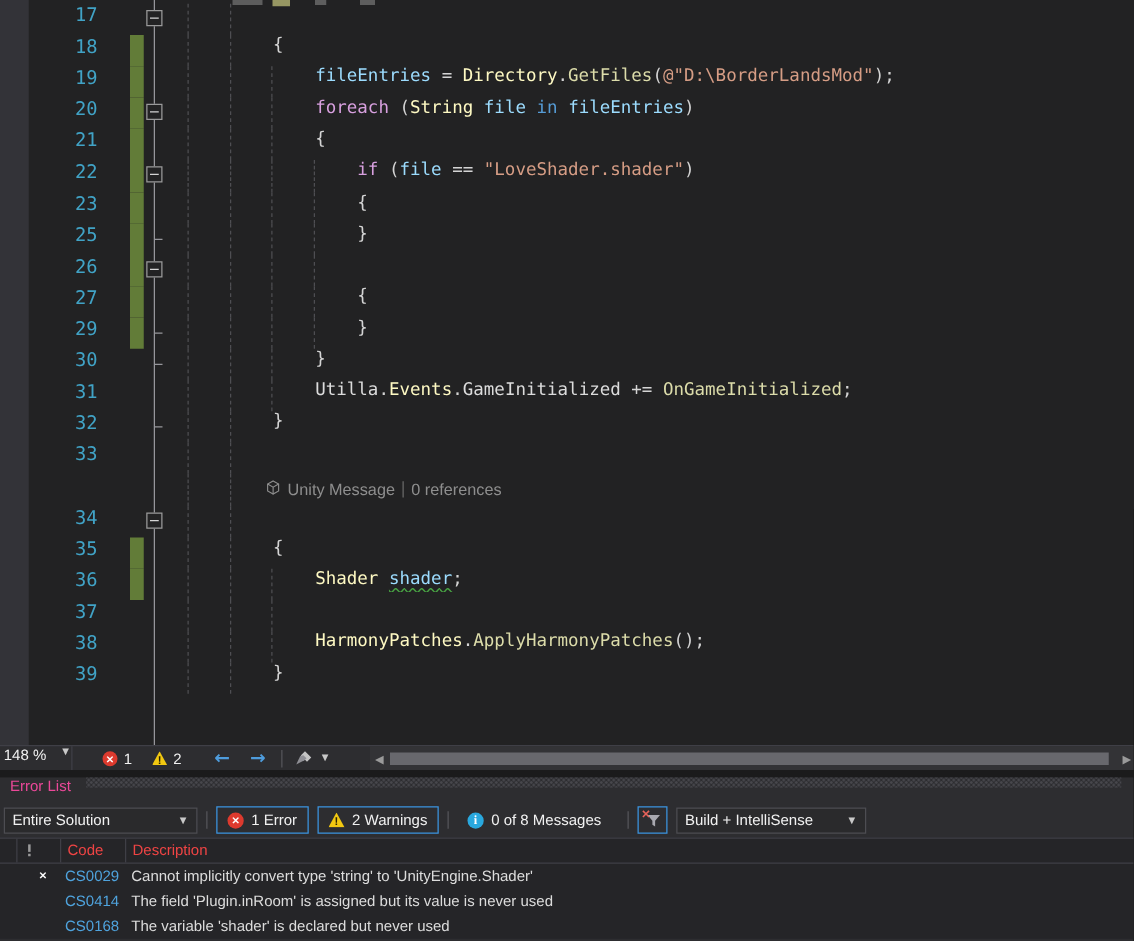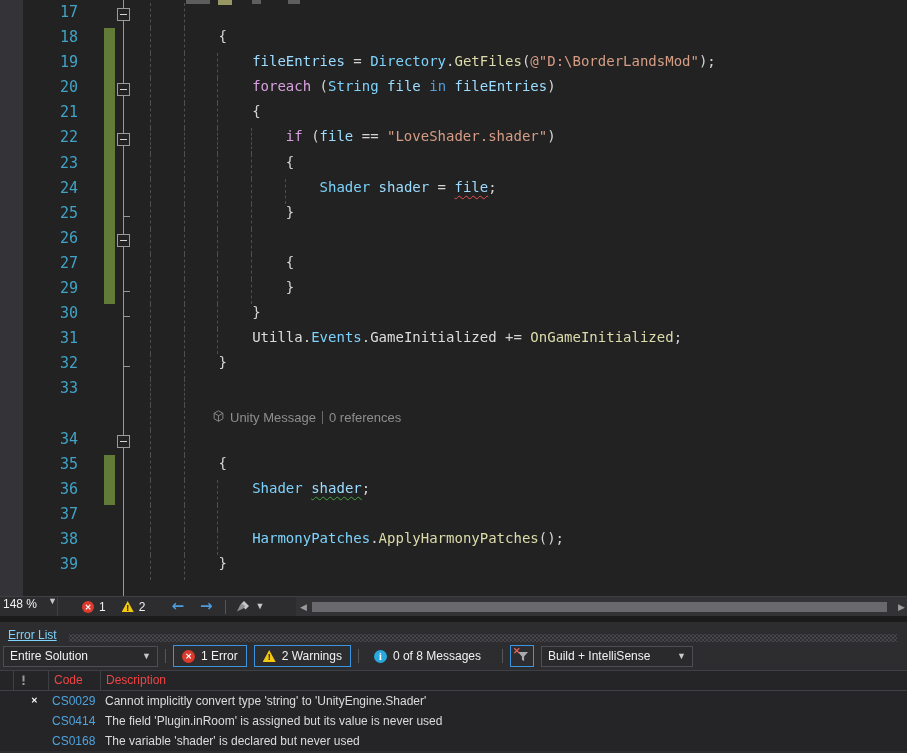--- a/index.html
+++ b/index.html
@@ -15,21 +15,21 @@
   .ln{position:absolute;left:23px;top:0;width:55px;height:25.1px;line-height:25.1px;text-align:right;
       color:#41A3C6;font:15px "DejaVu Sans Mono",monospace;}
   .chg{position:absolute;left:104px;top:0;width:11px;height:25.1px;background:#627C38;}
   .fbox{position:absolute;left:117px;top:5px;width:13px;height:13px;border:1px solid #9a9a9a;
         background:#232324;box-sizing:border-box;display:flex;align-items:center;justify-content:center;}
   .fbox i{display:block;width:7px;height:1px;background:#d4d4d4;}
   .ftick{position:absolute;left:124px;top:12px;width:6px;height:1px;background:#96969B;}
   .guide{position:absolute;top:0;width:0;height:25.1px;border-left:1px dashed #4e4e52;}
   .code{position:absolute;left:151px;top:0;height:25.1px;line-height:25.1px;white-space:pre;
         font:14px "DejaVu Sans Mono",monospace;}
-  .tk-k{color:#569CD6}.tk-c{color:#D8A0DF}.tk-t{color:#7dd3fc}.tk-m{color:#DCDCAA}
+  .tk-k{color:#569CD6}.tk-c{color:#D8A0DF}.tk-t{color:#fef9c3}.tk-m{color:#DCDCAA}
   .tk-v{color:#9CDCFE}.tk-s{color:#D69D85}.tk-p{color:#D4D4D4}.tk-w{color:#DCDCDC}
   .sq-red{text-decoration:underline wavy #E5544B 1px;text-underline-offset:3px;}
   .sq-grn{text-decoration:underline wavy #47A342 1px;text-underline-offset:3px;}
   .dots{position:relative;display:inline-block;}
   .dots::after{content:'';position:absolute;left:1px;top:19px;width:15px;height:3px;
      background-image:radial-gradient(circle,#ABABAB 1.1px,transparent 1.3px);
      background-size:5px 3px;background-repeat:repeat-x;}
   .lens{position:absolute;left:213px;top:0;height:25.1px;display:flex;align-items:center;gap:6px;
         color:#8E8E8E;font-size:13px;}
   .lens .vb{width:1px;height:13px;background:#6a6a6a;}
@@ -55,21 +55,21 @@
      font:bold 10px/13px "Liberation Serif",serif;color:#fff;}
   .nav-arrow{color:#4E9CDC;font:bold 15px "DejaVu Sans",sans-serif;line-height:1;}
   .vsep{width:1px;height:14px;background:#55555A;}
   .hscroll{position:absolute;left:296px;top:0;height:19px;right:0;background:#333336;}
   .hs-arr{position:absolute;top:5px;font-size:9px;color:#9a9a9a;line-height:10px;}
   .hs-thumb{position:absolute;left:16px;top:5px;width:575px;height:10px;background:#68686D;}
 
   
   .seam{position:absolute;left:0;top:616px;width:907px;height:6px;background:#1B1B1C;}
   .panel{position:absolute;left:0;top:622px;width:907px;height:131px;background:#2D2D30;}
-  .panel-title{display:flex;align-items:flex-end;height:20px;padding-left:8px;color:#7dd3fc;font-size:12px;text-decoration:underline;}
+  .panel-title{display:flex;align-items:flex-start;height:20px;padding-left:8px;color:#ec4899;font-size:12px;}
   .drag-dots{flex:1;height:8px;margin:0 10px 0 12px;
      background-image:radial-gradient(circle,#47474C 1px,transparent 1.2px),
                       radial-gradient(circle,#47474C 1px,transparent 1.2px);
      background-size:4px 4px,4px 4px;background-position:0 0,2px 2px;}
   .toolbar{display:flex;align-items:center;height:28px;padding-left:3px;gap:7px;}
   .combo{display:flex;align-items:center;height:21px;background:#2A2A2C;border:1px solid #4D4D52;
          box-sizing:border-box;padding:0 6px;font-size:12px;color:#F1F1F1;}
   .combo .lbl{flex:1}
   .combo .caret{margin-left:8px;}
   .tbtn{display:flex;align-items:center;gap:6px;height:22px;padding:0 8px;font-size:12px;color:#F1F1F1;
@@ -163,30 +163,20 @@
           <div class="guide" style="left: 251.16px;"></div>
           <div class="chg"></div>
           <div class="ln">23</div>
           <div class="code"><span class="tk-p">                {</span></div>
         </div>
         <div class="row">
           <div class="guide" style="left: 150px;"></div>
           <div class="guide" style="left: 183.72px;"></div>
           <div class="guide" style="left: 217.44px;"></div>
           <div class="guide" style="left: 251.16px;"></div>
-          <div class="guide" style="left: 284.88px;"></div>
-          <div class="chg"></div>
-          <div class="ln">24</div>
-          <div class="code"><span class="tk-p">                    </span><span class="tk-t">Shader</span><span class="tk-p"> </span><span class="tk-v">shader</span><span class="tk-p"> = </span><span class="tk-v sq-red">file</span><span class="tk-p">;</span></div>
-        </div>
-        <div class="row">
-          <div class="guide" style="left: 150px;"></div>
-          <div class="guide" style="left: 183.72px;"></div>
-          <div class="guide" style="left: 217.44px;"></div>
-          <div class="guide" style="left: 251.16px;"></div>
           <div class="chg"></div>
           <div class="ftick"></div>
           <div class="ln">25</div>
           <div class="code"><span class="tk-p">                }</span></div>
         </div>
         <div class="row">
           <div class="guide" style="left: 150px;"></div>
           <div class="guide" style="left: 183.72px;"></div>
           <div class="guide" style="left: 217.44px;"></div>
           <div class="guide" style="left: 251.16px;"></div>

